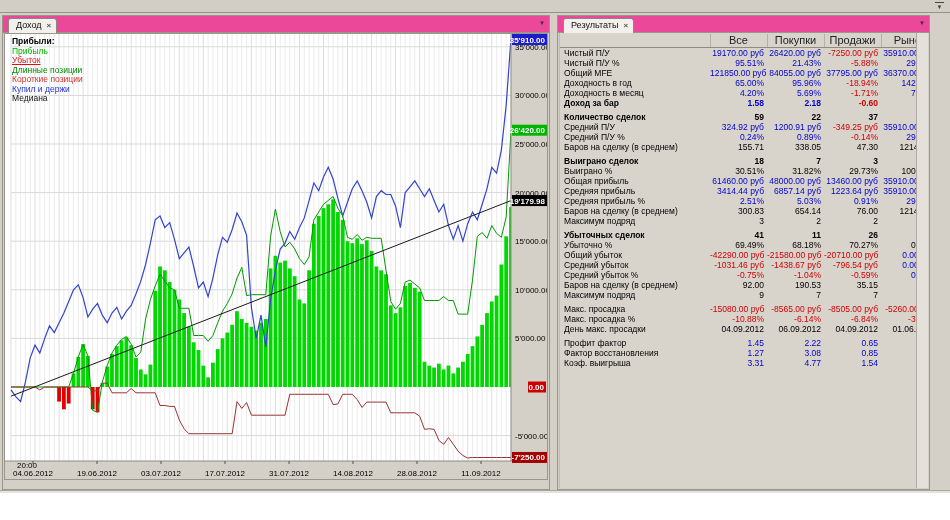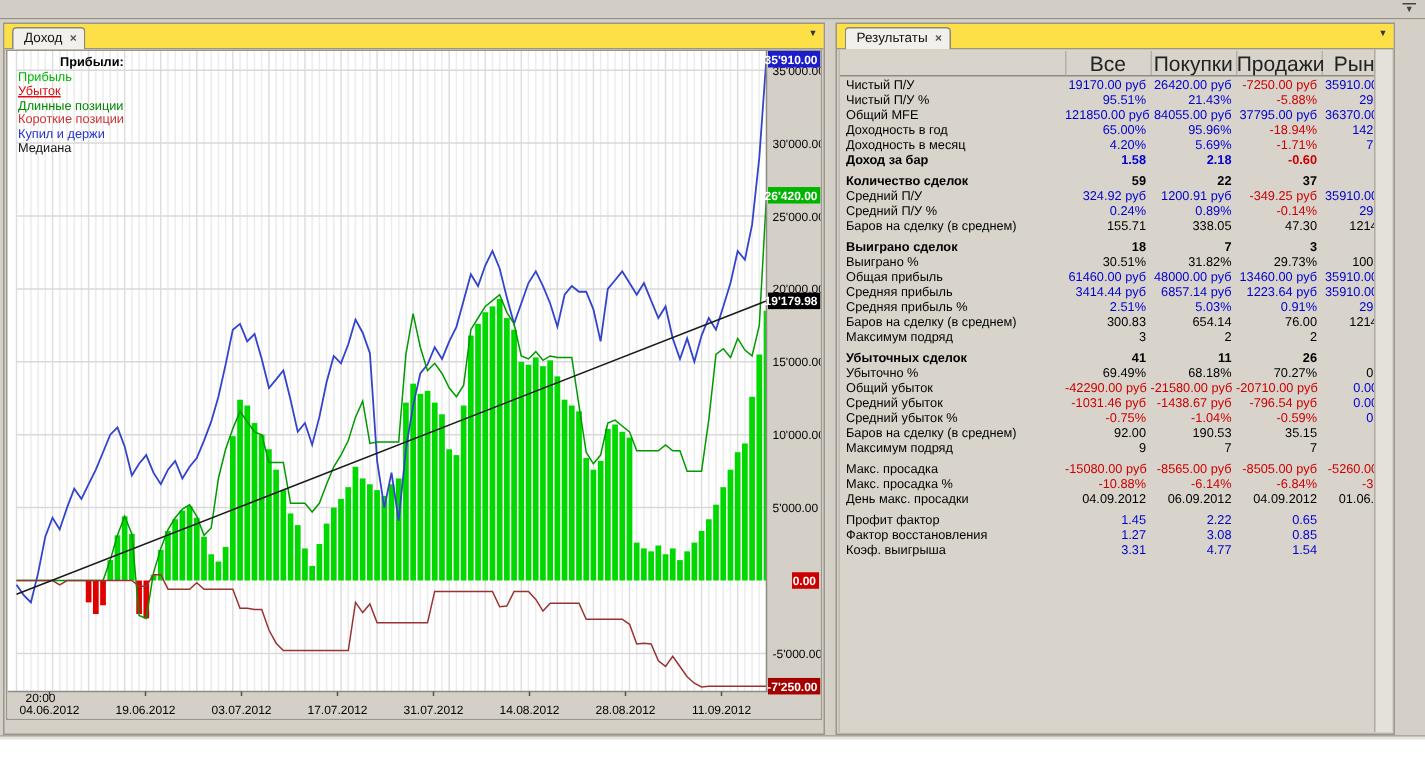--- a/index.html
+++ b/index.html
@@ -8,39 +8,39 @@
   .app-bg { position:absolute; left:0; top:13px; width:950px; height:478px;
     background:#d4d0c8; border-bottom:1px solid #aba89f; box-shadow:0 2px 0 #e6e3dc; }
   .top-strip { position:absolute; left:0; top:0; width:950px; height:13px;
     background:#d2cec6; border-bottom:1px solid #969288; }
   .pin { position:absolute; right:6px; top:2px; width:9px; font-size:6px; color:#444;
     border-top:1px solid #444; text-align:center; line-height:8px; cursor:pointer; }
   .panel { position:absolute; top:15px; background:#d4d0c8;
     border:1px solid #9a968c; }
   .panel-left  { left:2px;  width:548px; height:475px; }
   .panel-right { left:557px; width:373px; height:475px; }
-  .tabbar { position:relative; height:17px; background:#fde047;
+  .tabbar { position:relative; height:17px; background:#ec4899;
     border-bottom:1px solid #9a968c; }
   .tab { position:absolute; left:5px; top:2px; height:15px; padding:1px 5px 0 7px;
     background:#f2f0ec; border:1px solid #8c887e; border-bottom:none;
     border-radius:3px 3px 0 0; font-size:9px; color:#111; cursor:pointer; }
   .tab .x { font-size:8px; font-weight:bold; color:#555; margin-left:5px; cursor:pointer; }
   .tab-dd { position:absolute; right:4px; top:4px; font-size:6px; color:#333; cursor:pointer; }
   .chart-frame { position:absolute; left:1px; top:17px; width:544px; height:447px;
     background:#fff; border:1px solid #9a968c; }
   .legend { position:absolute; left:7px; top:3px; font-size:8.5px; line-height:9.5px; z-index:5; }
-  .legend .t { font-weight:bold; color:#000;margin-left:28px; }
+  .legend .t { font-weight:bold; color:#000; }
   
   .grid-wrap { position:absolute; left:1px; top:17px; right:13px; bottom:1px;
     background:#d8d4cc; border-left:1px solid #bebab2; overflow:hidden; }
   .vscroll { position:absolute; right:1px; top:17px; width:12px; bottom:1px;
     background:#e4e1da; border-left:1px solid #aeaaa2; cursor:pointer; }
   table.res { border-collapse:collapse; width:100%; table-layout:fixed; margin-top:1px; }
   table.res col.c0 { width:150px; } table.res col.cv { width:57px; }
-  table.res th { font-size:14px; font-weight:normal; color:#222; height:13px;
+  table.res th { font-size:11px; font-weight:normal; color:#222; height:13px;
     border-left:1px solid #b4b0a8; border-bottom:1px solid #8f8b82; text-align:center; }
   table.res th:first-child { border-left:none; }
   table.res td { font-size:8.5px; line-height:10px; height:10px; white-space:nowrap;
     overflow:hidden; }
   td.lbl { color:#000; padding-left:4px;margin-left:16px; }
   td.val { text-align:right; padding-right:3px; }
   tr.bold td { font-weight:bold; }
   .vb { color:#0000cc; } .vr { color:#cc0000;margin-top:39px; } .vk { color:#000; }
   tr.sep td { height:4px; line-height:4px; }
   svg text { font-family:"Liberation Sans", sans-serif; }

